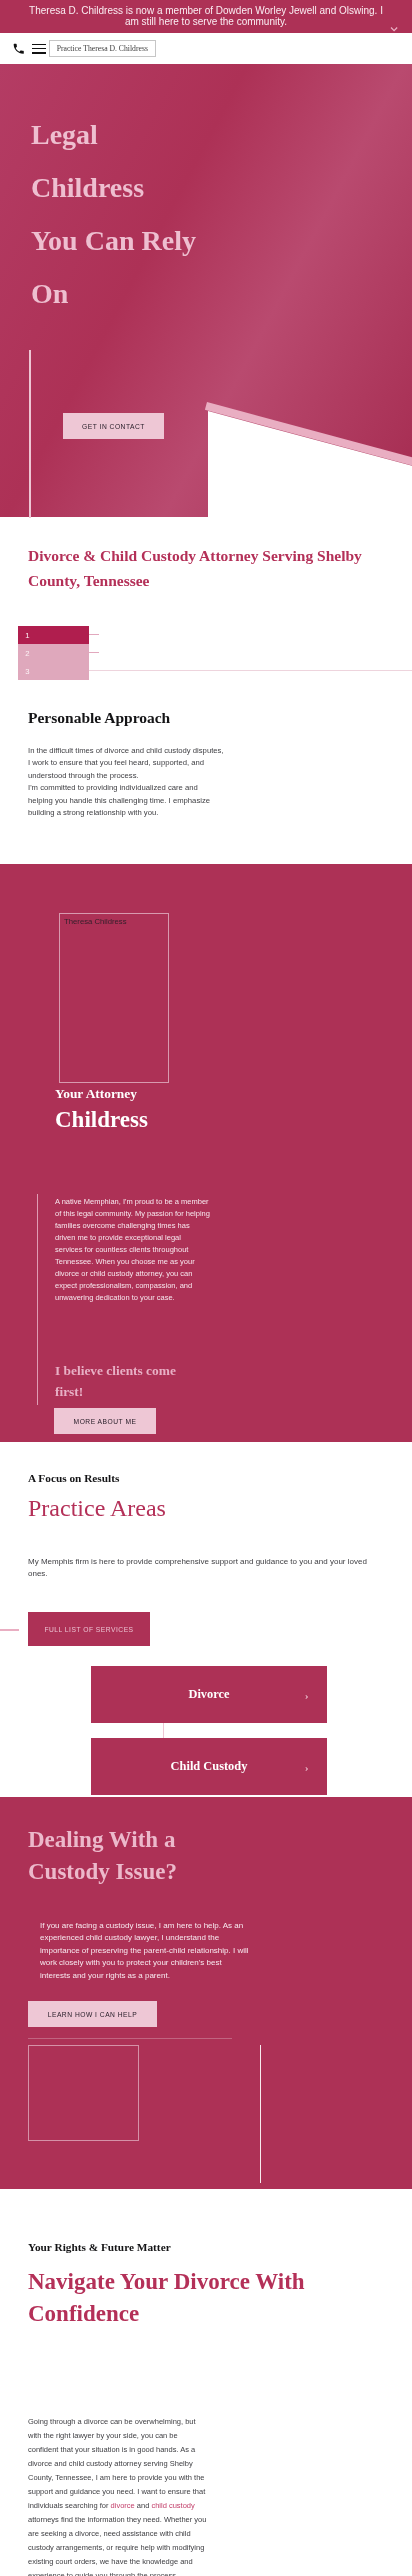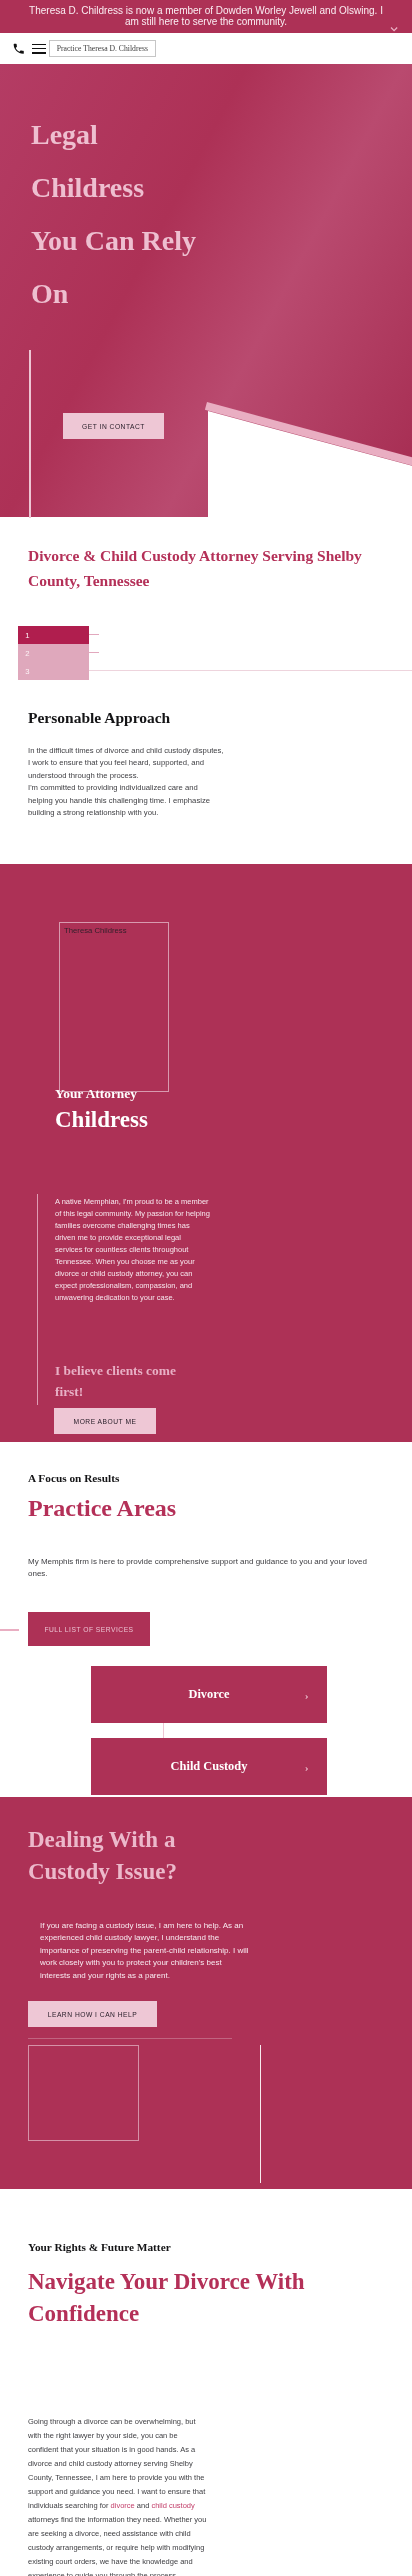--- a/index.html
+++ b/index.html
@@ -64,36 +64,36 @@
   .tab{height:18px;display:flex;align-items:center;padding-left:7.2px;font-size:7.7px;
        color:#fdf2f6;background:#dfa8bc;cursor:pointer;}
   .tab.active{background:var(--brand-deep);}
   .tab-tick{position:absolute;width:10.3px;height:1px;background:#e2a8bd;left:89px;}
   .tab-longline{position:absolute;left:89px;top:153px;width:323px;height:1px;background:#eed4dd;}
   .intro-sub{position:absolute;left:28px;top:192px;font-size:15.5px;font-weight:700;color:#141416;}
   .intro-paras{position:absolute;left:28px;top:228px;width:196px;font-size:7.7px;line-height:12.4px;color:#3e3e42;}
 
   
   .att-imgbox{position:absolute;left:59px;top:49px;width:110px;height:170px;
-              border:0.5px solid rgba(240,210,222,.65);padding:3.1px 4.1px;margin-top:9px;}
+              border:0.5px solid rgba(240,210,222,.65);padding:3.1px 4.1px;}
   .att-alt{font-size:7.7px;color:#35202c;}
   .att-eyebrow{position:absolute;left:55px;top:222px;font-size:13.4px;color:#ffffff;font-weight:600;}
   .att-name{position:absolute;left:55px;top:241px;width:175px;font-size:23px;line-height:30px;
             color:#fff;font-weight:700;}
   .att-line{position:absolute;left:37px;top:330px;width:1px;height:211px;background:rgba(233,175,196,.85);}
   .att-bio{position:absolute;left:55px;top:332px;width:155px;font-size:7.5px;line-height:12px;color:#f7e7ee;}
   .att-quote{position:absolute;left:55px;top:496px;width:149px;font-size:13.4px;line-height:21px;
              color:#e8b0c5;font-weight:600;}
   .att-cta{position:absolute;left:54px;top:544px;width:102px;height:26px;background:var(--btn-light);
            border:none;color:#241b26;font-size:6.7px;letter-spacing:0.5px;cursor:pointer;
            font-family:"Liberation Sans","DejaVu Sans",sans-serif;}
 
   
   .pr-eyebrow{position:absolute;left:28px;top:30px;font-size:11.3px;font-weight:700;color:#141416;}
-  .pr-heading{position:absolute;left:28px;top:53px;font-size:24px;color:var(--heading-pink);font-weight:700;}
+  .pr-heading{position:absolute;left:28px;top:53px;font-size:24px;color:var(--heading-pink);font-weight:400;}
   .pr-para{position:absolute;left:28px;top:114px;width:355px;font-size:8px;line-height:12.4px;color:#3e3e42;}
   .pr-tick{position:absolute;left:0;top:187px;width:18.5px;height:1.5px;background:var(--accent-light);}
   .pr-cta{position:absolute;left:28px;top:170px;width:122px;height:34px;background:var(--brand);border:none;
           color:#ecc2d2;font-size:6.7px;letter-spacing:0.5px;cursor:pointer;
           font-family:"Liberation Sans","DejaVu Sans",sans-serif;}
   .pr-card{position:absolute;left:91px;width:236px;height:57px;background:var(--brand);color:#fff;
            display:flex;align-items:center;justify-content:center;font-size:12.4px;font-weight:700;cursor:pointer;}
   .pr-card .chev{position:absolute;right:18.5px;font-size:11.3px;font-weight:400;color:#f3d2de;}
   .pr-card1{top:224px;}
   .pr-card2{top:296px;}

